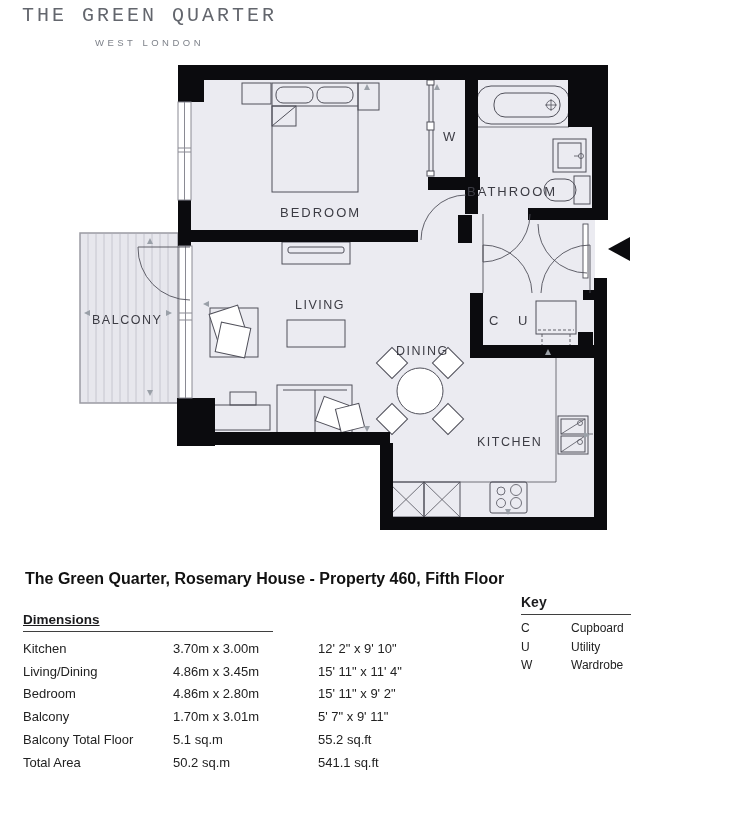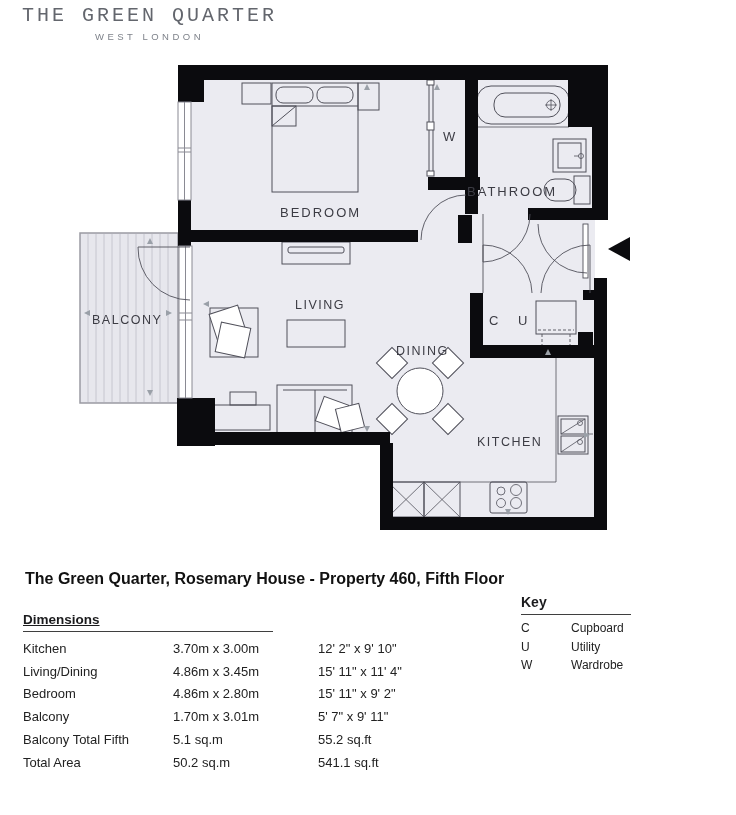--- a/index.html
+++ b/index.html
@@ -9,21 +9,21 @@
     --line:#50505a;
     --label:#3c3c44;
     --text:#1b1b1d;
   }
   html,body{margin:0;padding:0;background:#ffffff;}
   body{width:736px;height:815px;position:relative;font-family:"Liberation Sans",sans-serif;color:var(--text);overflow:hidden;}
 
   
   .logo{position:absolute;left:22px;top:4px;text-align:center;}
   .logo .brand{font-family:Liberation Mono, monospace;font-size:20px;letter-spacing:3px;color:#63666d;white-space:nowrap;}
-  .logo .loc{margin-top:4px;font-size:9.5px;letter-spacing:3.5px;color:#7e828a;}
+  .logo .loc{margin-top:10px;font-size:9.5px;letter-spacing:3.5px;color:#7e828a;}
 
   
   .plan{position:absolute;left:0;top:0;}
   .wall{fill:var(--wall);}
   .furn{fill:none;stroke:var(--line);stroke-width:1;}
   .furnthin{fill:none;stroke:var(--line);stroke-width:0.8;}
   .furnw{fill:#ffffff;stroke:var(--line);stroke-width:1;}
   .arc{fill:none;stroke:var(--line);stroke-width:0.9;}
   .dash{fill:none;stroke:var(--line);stroke-width:0.9;stroke-dasharray:3 2;}
   .tick{fill:#9aa0a8;}
@@ -281,21 +281,21 @@
         <span>Bedroom</span>
         <span>4.86m x 2.80m</span>
         <span>15' 11" x 9' 2"</span>
       </div>
       <div class="trow">
         <span>Balcony</span>
         <span>1.70m x 3.01m</span>
         <span>5' 7" x 9' 11"</span>
       </div>
       <div class="trow">
-        <span>Balcony Total Fifth</span>
+        <span>Balcony Total Floor</span>
         <span>5.1 sq.m</span>
         <span>55.2 sq.ft</span>
       </div>
       <div class="trow">
         <span>Total Area</span>
         <span>50.2 sq.m</span>
         <span>541.1 sq.ft</span>
       </div>
     </div>
 </div>

